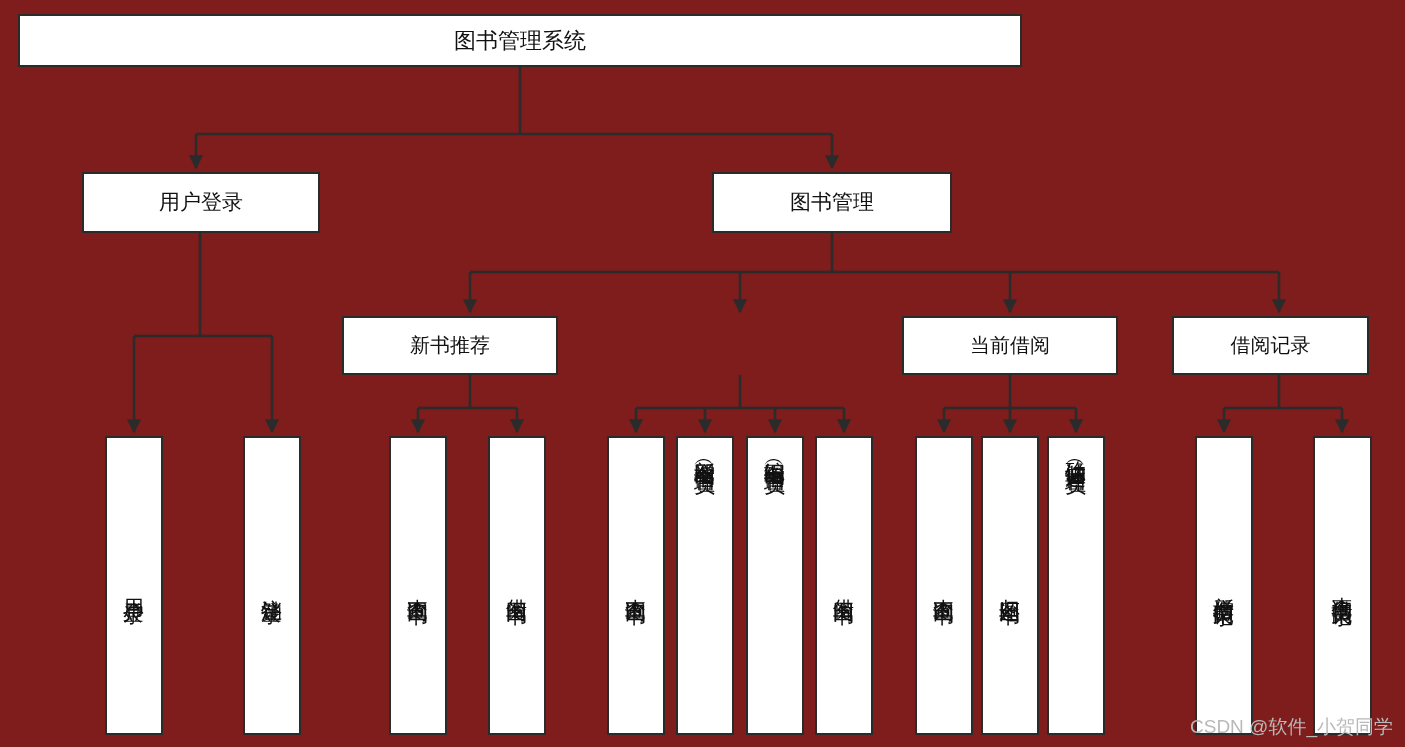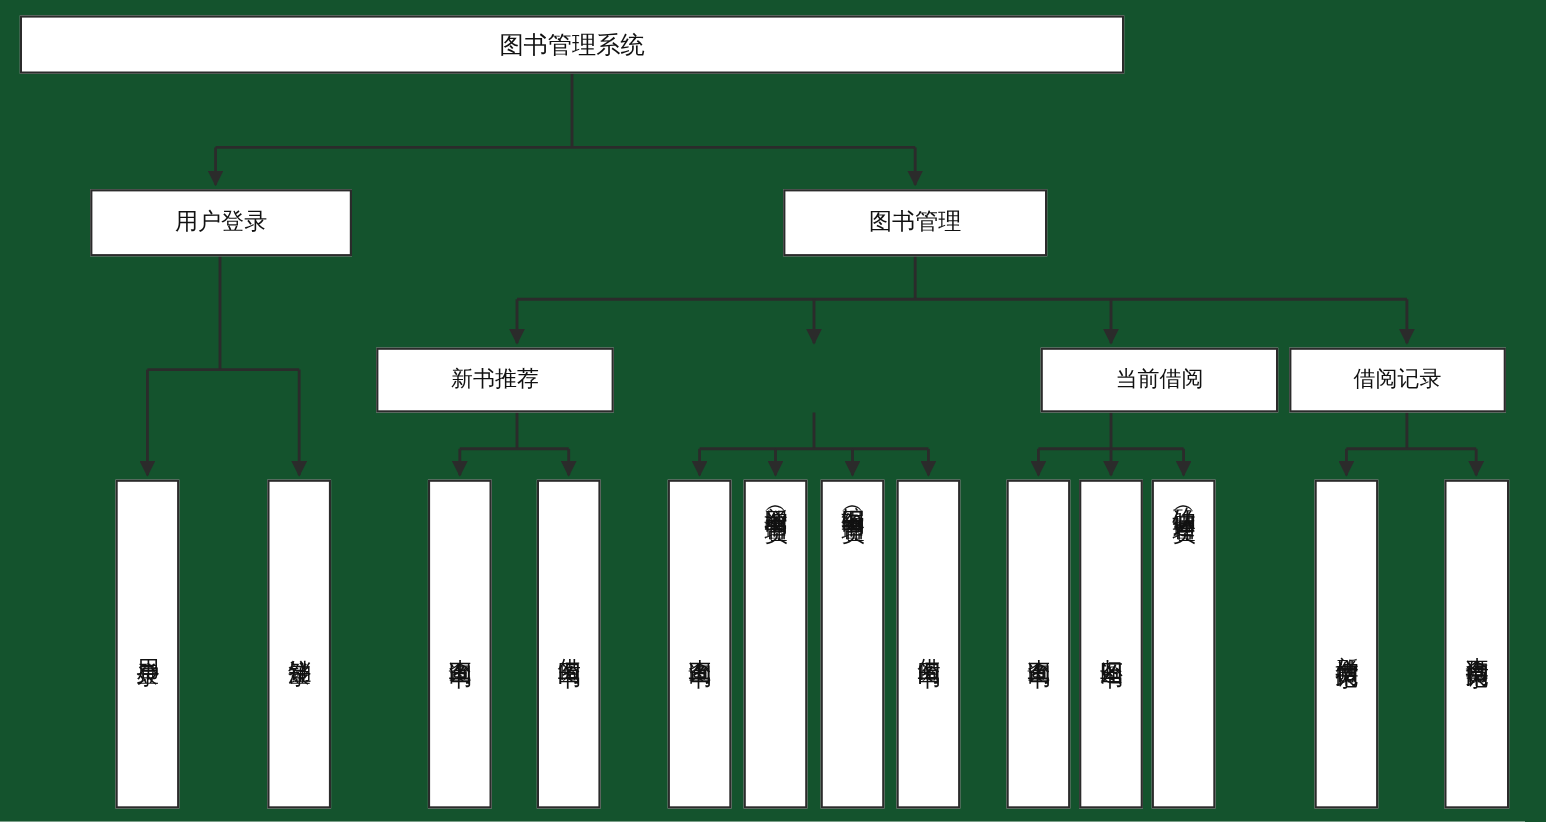--- a/index.html
+++ b/index.html
@@ -8,21 +8,21 @@
     padding: 0;
     background: #ffffff;
   }
   body {
     font-family: "Liberation Sans", "DejaVu Sans", sans-serif;
   }
   #diagram {
     position: relative;
     width: 1405px;
     height: 747px;
-    background: #14532d;
+    background: #7f1d1d;
     overflow: hidden;
   }
   #edges {
     position: absolute;
     left: 0;
     top: 0;
     width: 1405px;
     height: 747px;
     pointer-events: none;
   }
@@ -134,21 +134,21 @@
   <div class="node level1" style="left:82px; top:172px; width:238px; height:61px;">
     <span class="label">用户登录</span>
   </div>
   <div class="node level1" style="left:712px; top:172px; width:240px; height:61px;">
     <span class="label">图书管理</span>
   </div>
 
   <div class="node level2" style="left:342px; top:316px; width:216px; height:59px;">
     <span class="label">新书推荐</span>
   </div>
-  <div class="node level2" style="left:902px; top:316px; width:216px; height:59px;margin-left:44px;">
+  <div class="node level2" style="left:902px; top:316px; width:216px; height:59px;">
     <span class="label">当前借阅</span>
   </div>
   <div class="node level2" style="left:1172px; top:316px; width:197px; height:59px;">
     <span class="label">借阅记录</span>
   </div>
 
   <div class="node leaf" style="left:105px; top:436px; width:58px; height:299px;">
     <span class="label">用户登录</span>
   </div>
   <div class="node leaf" style="left:243px; top:436px; width:58px; height:299px;">
@@ -185,14 +185,15 @@
     <span class="label">确认归还（管理员）</span>
   </div>
 
   <div class="node leaf" style="left:1195px; top:436px; width:58px; height:299px;">
     <span class="label">新增借阅记录</span>
   </div>
   <div class="node leaf" style="left:1313px; top:436px; width:59px; height:299px;">
     <span class="label">查询借阅记录</span>
   </div>
 
+  <div class="watermark" style="left:1190px; top:714px;">CSDN @软件_小贺同学</div>
 
 </div>
 
 </body></html>

